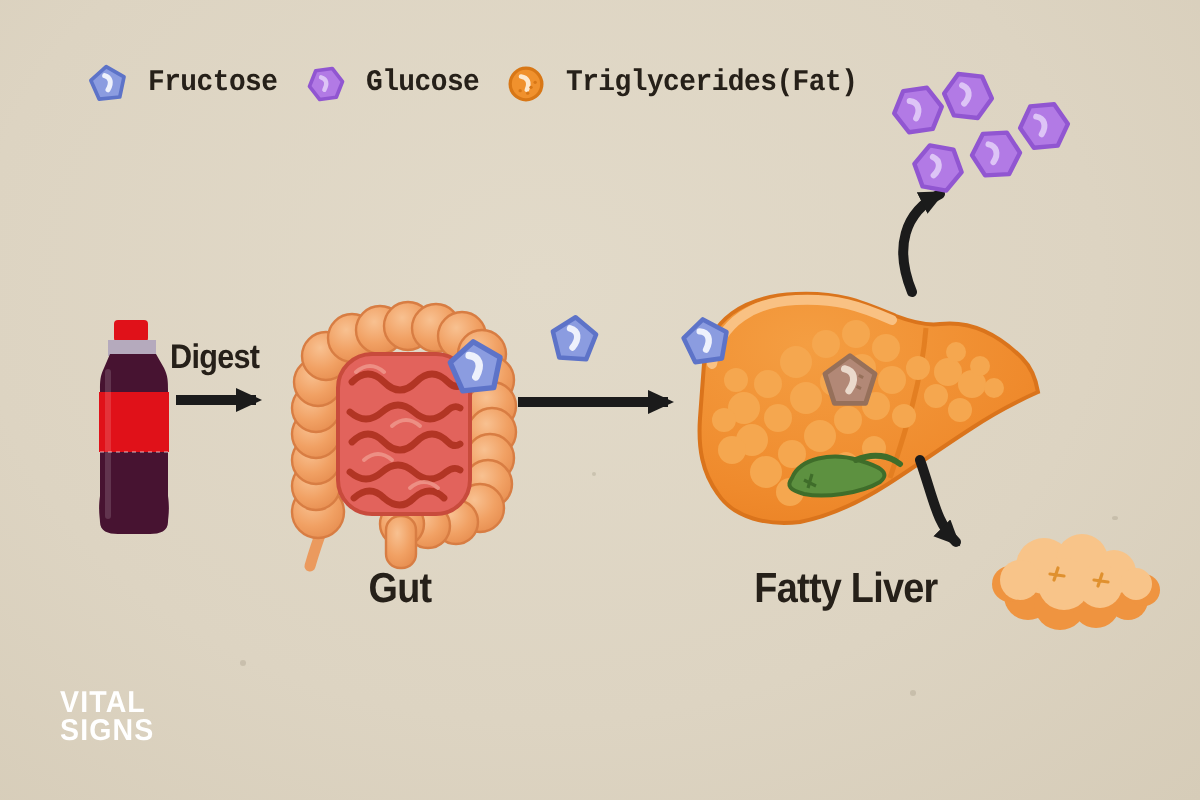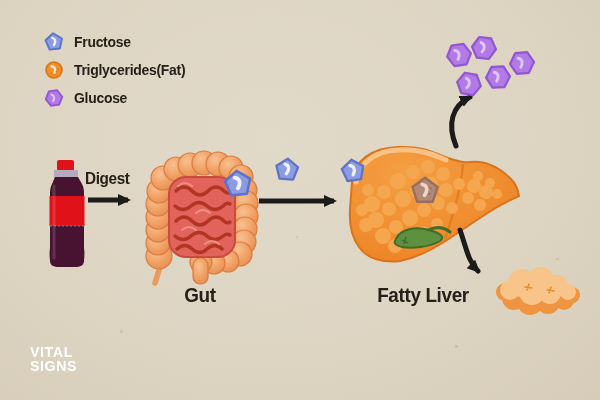--- a/index.html
+++ b/index.html
@@ -2,21 +2,21 @@
 <html><head>
 <meta charset="utf-8">
 <style>
   html,body { margin:0; padding:0; }
   .canvas {
     position:relative; width:600px; height:400px; overflow:hidden;
     background: radial-gradient(ellipse at 45% 35%, #e2dac9 0%, #ddd4c2 60%, #d6ccb8 100%);
     font-family:"Liberation Sans", sans-serif;
   }
   .speck { position:absolute; border-radius:50%; background:rgba(110,100,80,.18); }
-  .legend { position:absolute; left:44px; top:32px; display:flex; flex-direction:column; gap:9px; }
+  .legend { position:absolute; left:44px; top:32px; display:flex; flex-direction:row; gap:9px;font-family:Liberation Mono, monospace; }
   .legend-row { display:flex; align-items:center; height:19px; }
   .legend-row svg { flex:0 0 auto; }
   .legend-label {
     margin-left:10px; font-weight:bold; font-size:15px; color:#262019;
     letter-spacing:-0.3px; transform:scaleX(.93); transform-origin:left center; white-space:nowrap;
   }
   .lbl { position:absolute; font-weight:bold; color:#262019; letter-spacing:-0.4px; }
   .digest { left:85px; top:169px; font-size:17px; transform:scaleX(.9); transform-origin:left center; }
   .gut-lbl { left:160px; top:283px; width:80px; text-align:center; font-size:21px; transform:scaleX(.9); }
   .liver-lbl { left:353px; top:283px; width:140px; text-align:center; font-size:21px; transform:scaleX(.9); }
@@ -219,38 +219,38 @@
   <div class="legend">
     <div class="legend-row">
       <svg width="20" height="20" viewBox="-12 -12 24 24">
         <polygon points="0,-10.5 10,-3.2 6.2,8.5 -6.2,8.5 -10,-3.2" fill="#8b9ce0" stroke="#5d73c8" stroke-width="2.2" stroke-linejoin="round" transform="rotate(-6)"></polygon>
         <path d="M-2,-5 C1.5,-4 2.5,-1 0,3.5" stroke="#eef1fc" stroke-width="3" fill="none" stroke-linecap="round"></path>
       </svg>
       <span class="legend-label">Fructose</span>
     </div>
     <div class="legend-row">
       <svg width="20" height="20" viewBox="-12 -12 24 24">
+        <polygon points="-5,-8.7 5,-8.7 10,0 5,8.7 -5,8.7 -10,0" fill="#b27ae5" stroke="#9156d1" stroke-width="2.2" stroke-linejoin="round" transform="rotate(-8)"></polygon>
+        <path d="M-3,-4 C0.5,-3 1,0 -1,3.5" stroke="#ddc4f6" stroke-width="2.6" fill="none" stroke-linecap="round"></path>
+      </svg>
+      <span class="legend-label">Glucose</span>
+    </div>
+    <div class="legend-row">
+      <svg width="20" height="20" viewBox="-12 -12 24 24">
         <circle cx="0" cy="0" r="9.5" fill="#f0912d" stroke="#d87716" stroke-width="2"></circle>
         <path d="M-3,-4.5 C1,-4 2.5,-1 0.5,3.5" stroke="#fde9cf" stroke-width="2.8" fill="none" stroke-linecap="round"></path>
         <g fill="#d87716">
             <circle cx="3" cy="2" r="1"></circle>
             <circle cx="5.5" cy="-1" r="1"></circle>
             <circle cx="1" cy="5.5" r="1"></circle>
             <circle cx="-3.5" cy="4" r="1"></circle>
           </g>
       </svg>
       <span class="legend-label">Triglycerides(Fat)</span>
     </div>
-    <div class="legend-row">
-      <svg width="20" height="20" viewBox="-12 -12 24 24">
-        <polygon points="-5,-8.7 5,-8.7 10,0 5,8.7 -5,8.7 -10,0" fill="#b27ae5" stroke="#9156d1" stroke-width="2.2" stroke-linejoin="round" transform="rotate(-8)"></polygon>
-        <path d="M-3,-4 C0.5,-3 1,0 -1,3.5" stroke="#ddc4f6" stroke-width="2.6" fill="none" stroke-linecap="round"></path>
-      </svg>
-      <span class="legend-label">Glucose</span>
-    </div>
   </div>
 
   <div class="lbl digest">Digest</div>
   <div class="lbl gut-lbl">Gut</div>
   <div class="lbl liver-lbl">Fatty Liver</div>
 
   <div class="logo">
     <div>VITAL</div>
     <div>SIGNS</div>
   </div>

